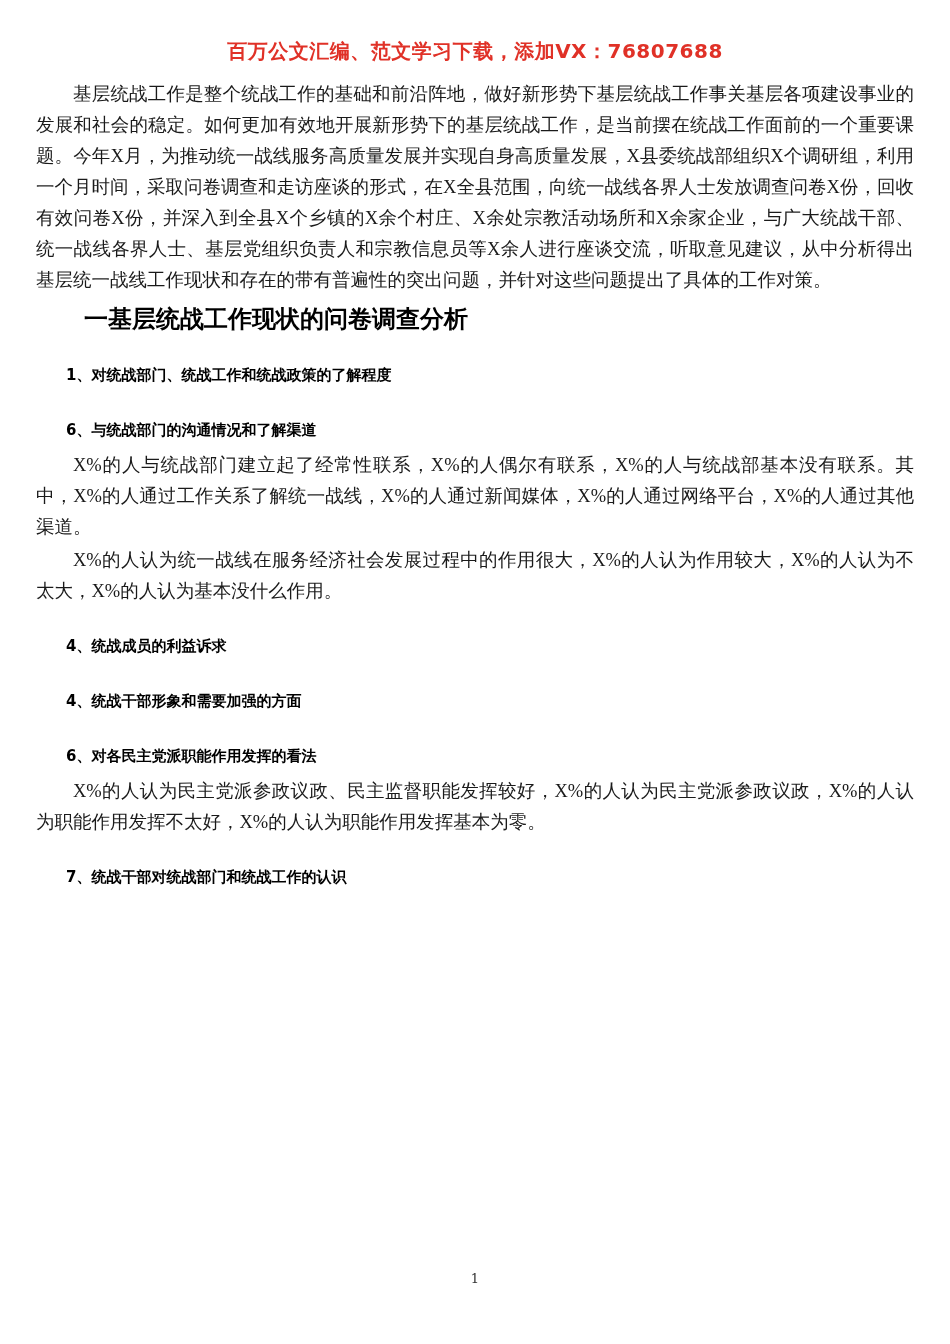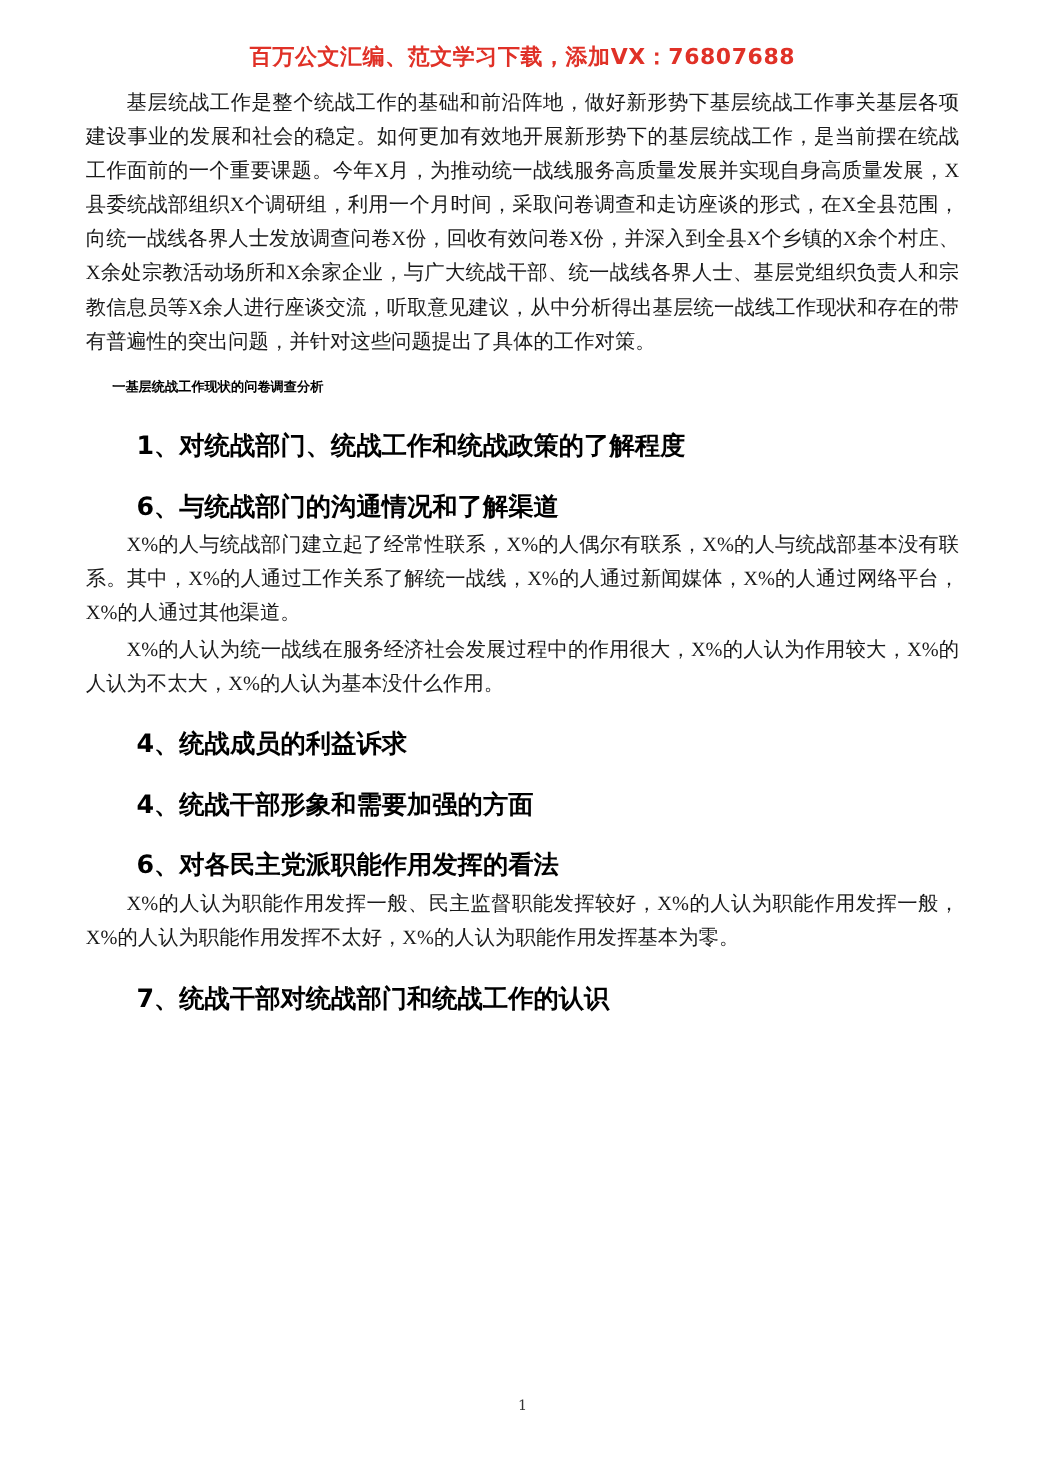--- a/index.html
+++ b/index.html
@@ -12,21 +12,21 @@
     height: 1344px;
     font-family: "DejaVu Sans", "Liberation Sans", sans-serif;
     color: #000000;
     position: relative;
     overflow: hidden;
   }
   .page {
     width: 950px;
     height: 1344px;
     box-sizing: border-box;
-    padding: 0 78px;
+    padding: 0 36px;
     position: relative;
   }
   .watermark {
     text-align: center;
     color: #e03127;
     font-family: "DejaVu Sans", "Liberation Sans", sans-serif;
     font-size: 20px;
     font-weight: bold;
     letter-spacing: 0.5px;
     padding-top: 38px;
@@ -37,31 +37,31 @@
     font-family: Liberation Serif, serif;
     font-size: 18.5px;
     line-height: 31px;
     text-align: justify;
     text-justify: inter-ideograph;
     text-indent: 2em;
     margin: 0 0 2px 0;
     color: #1a1a1a;
   }
   .heading1 {
-    font-family: Liberation Serif, serif;
-    font-size: 12px;
+    font-family: Liberation Mono, monospace;
+    font-size: 24px;
     font-weight: bold;
     line-height: 31px;
     text-indent: 2em;
     margin: 9px 0 4px 0;
     color: #000;
   }
   .heading2 {
     font-family: "DejaVu Sans", "Liberation Sans", sans-serif;
-    font-size: 23px;
+    font-size: 15px;
     font-weight: bold;
     line-height: 31px;
     text-indent: 2em;
     margin: 24px 0 4px 0;
     color: #000;
   }
   .page-number {
     position: absolute;
     bottom: 58px;
     left: 0;
@@ -90,21 +90,21 @@
     <p class="heading2">6、与统战部门的沟通情况和了解渠道</p>
     <p class="body-text">X%的人与统战部门建立起了经常性联系，X%的人偶尔有联系，X%的人与统战部基本没有联系。其中，X%的人通过工作关系了解统一战线，X%的人通过新闻媒体，X%的人通过网络平台，X%的人通过其他渠道。</p>
 
     <p class="body-text">X%的人认为统一战线在服务经济社会发展过程中的作用很大，X%的人认为作用较大，X%的人认为不太大，X%的人认为基本没什么作用。</p>
 
     <p class="heading2">4、统战成员的利益诉求</p>
 
     <p class="heading2">4、统战干部形象和需要加强的方面</p>
 
     <p class="heading2">6、对各民主党派职能作用发挥的看法</p>
-    <p class="body-text">X%的人认为职能作用发挥一般、民主监督职能发挥较好，X%的人认为职能作用发挥一般，X%的人认为职能作用发挥不太好，X%的人认为职能作用发挥基本为零。</p>
+    <p class="body-text">X%的人认为民主党派参政议政、民主监督职能发挥较好，X%的人认为民主党派参政议政，X%的人认为职能作用发挥不太好，X%的人认为职能作用发挥基本为零。</p>
 
     <p class="heading2">7、统战干部对统战部门和统战工作的认识</p>
 
   </div>
 
   <div class="page-number">1</div>
 
 </div>
 
 </body></html>

